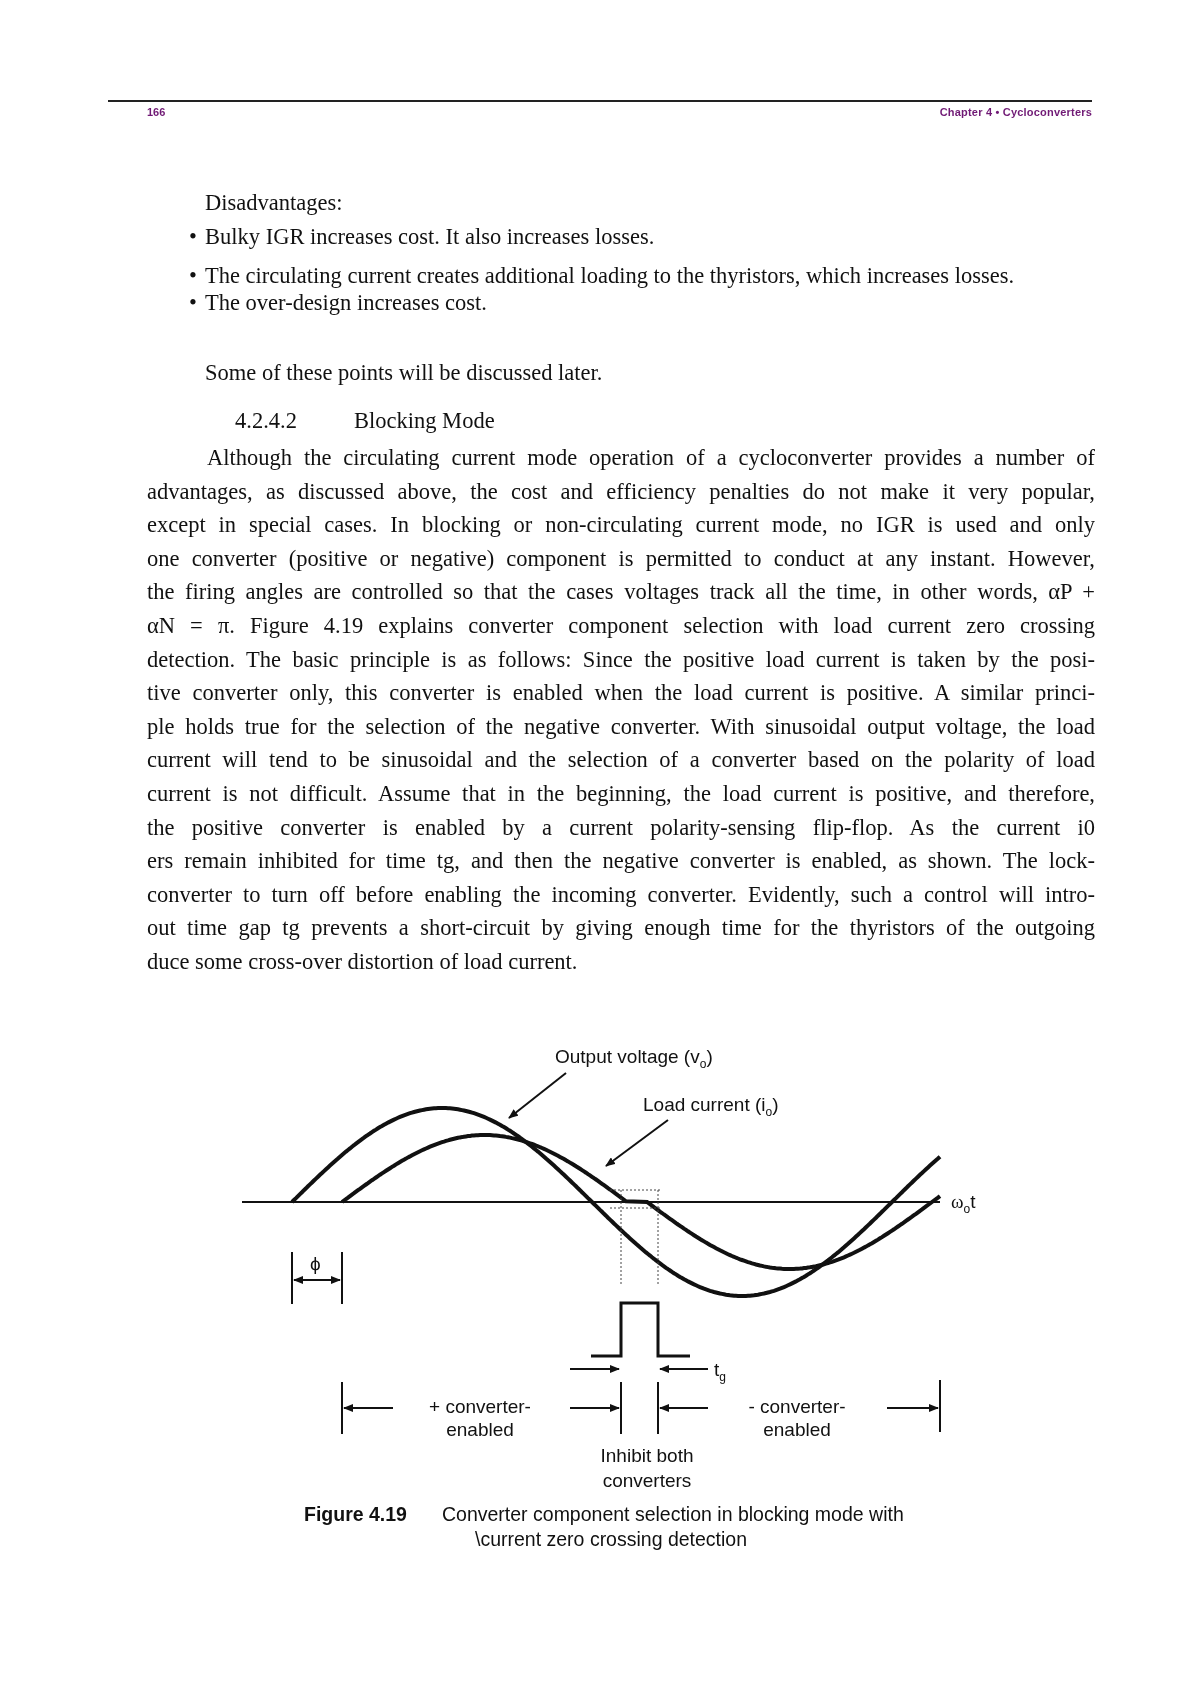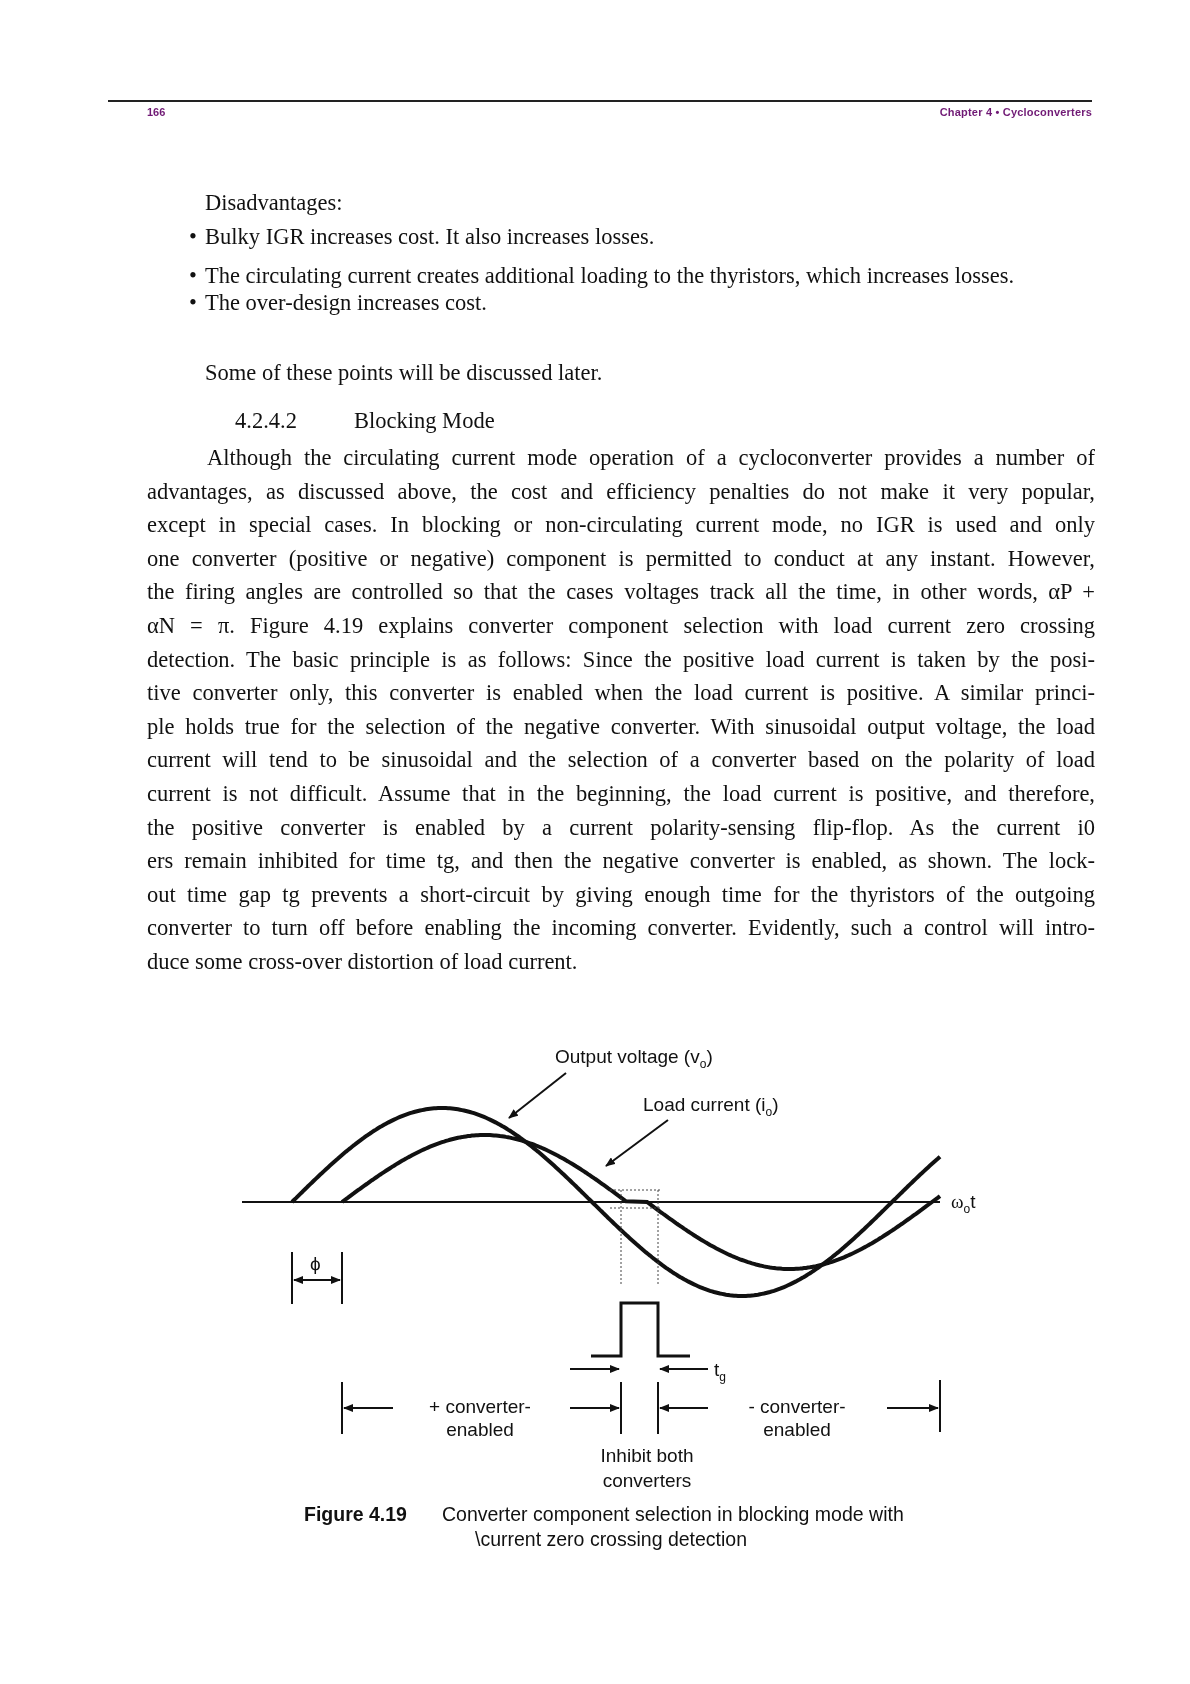--- a/index.html
+++ b/index.html
@@ -45,22 +45,22 @@
   <span class="pl">one converter (positive or negative) component is permitted to conduct at any instant. However,</span>
   <span class="pl">the firing angles are controlled so that the cases voltages track all the time, in other words, αP +</span>
   <span class="pl">αN = π. Figure 4.19 explains converter component selection with load current zero crossing</span>
   <span class="pl">detection. The basic principle is as follows: Since the positive load current is taken by the posi-</span>
   <span class="pl">tive converter only, this converter is enabled when the load current is positive. A similar princi-</span>
   <span class="pl">ple holds true for the selection of the negative converter. With sinusoidal output voltage, the load</span>
   <span class="pl">current will tend to be sinusoidal and the selection of a converter based on the polarity of load</span>
   <span class="pl">current is not difficult. Assume that in the beginning, the load current is positive, and therefore,</span>
   <span class="pl">the positive converter is enabled by a current polarity-sensing flip-flop. As the current i0</span>
   <span class="pl">ers remain inhibited for time tg, and then the negative converter is enabled, as shown. The lock-</span>
+  <span class="pl">converter to turn off before enabling the incoming converter. Evidently, such a control will intro-</span>
   <span class="pl">out time gap tg prevents a short-circuit by giving enough time for the thyristors of the outgoing</span>
-  <span class="pl">converter to turn off before enabling the incoming converter. Evidently, such a control will intro-</span>
   <span class="pl last">duce some cross-over distortion of load current.</span>
 </div>
 
 <svg id="fig" width="1190" height="1684" viewBox="0 0 1190 1684">
   <defs>
     <marker id="ah" markerWidth="10" markerHeight="8" refX="9" refY="4" orient="auto" markerUnits="userSpaceOnUse">
       <path d="M0,0 L10,4 L0,8 Z" fill="#111"></path>
     </marker>
   </defs>
 

